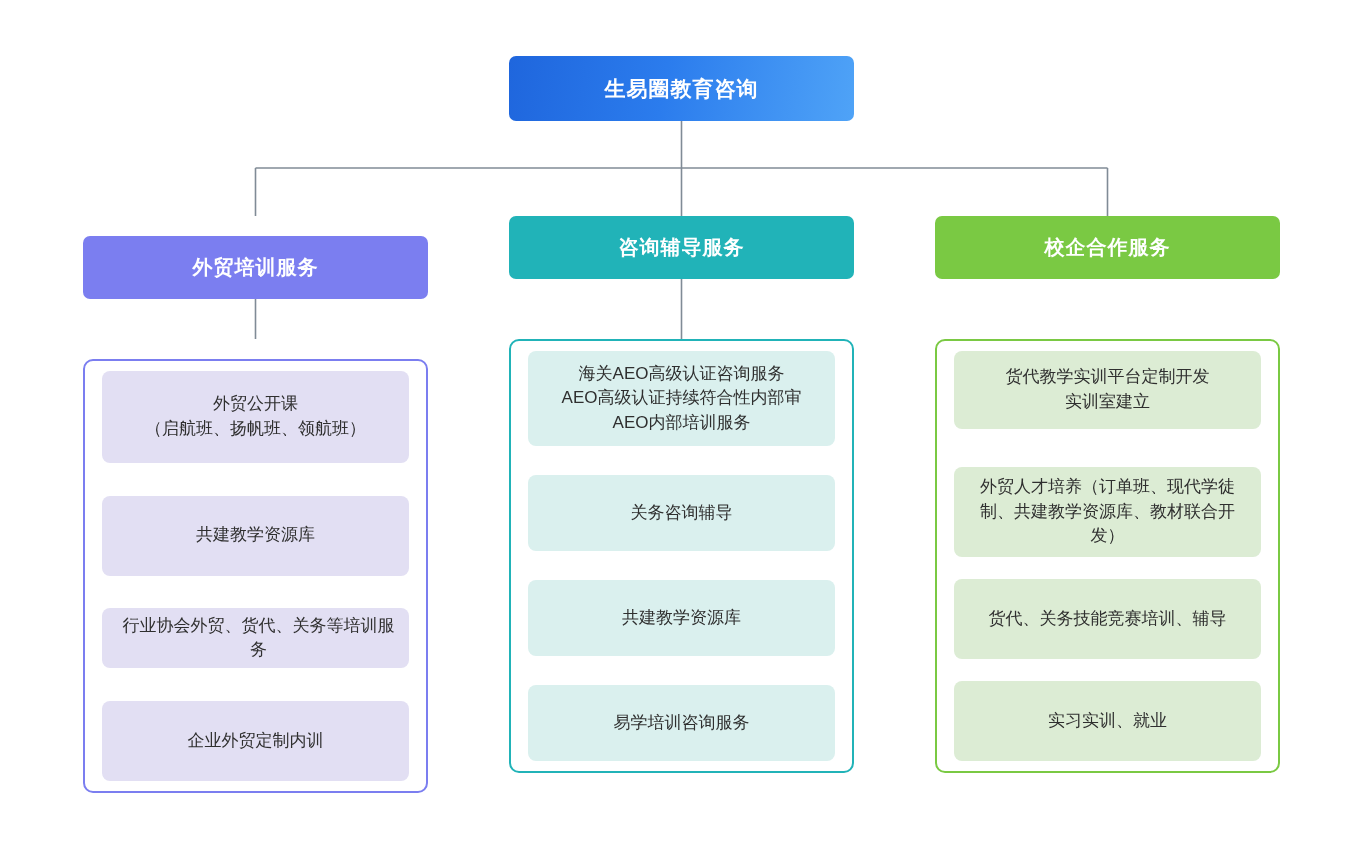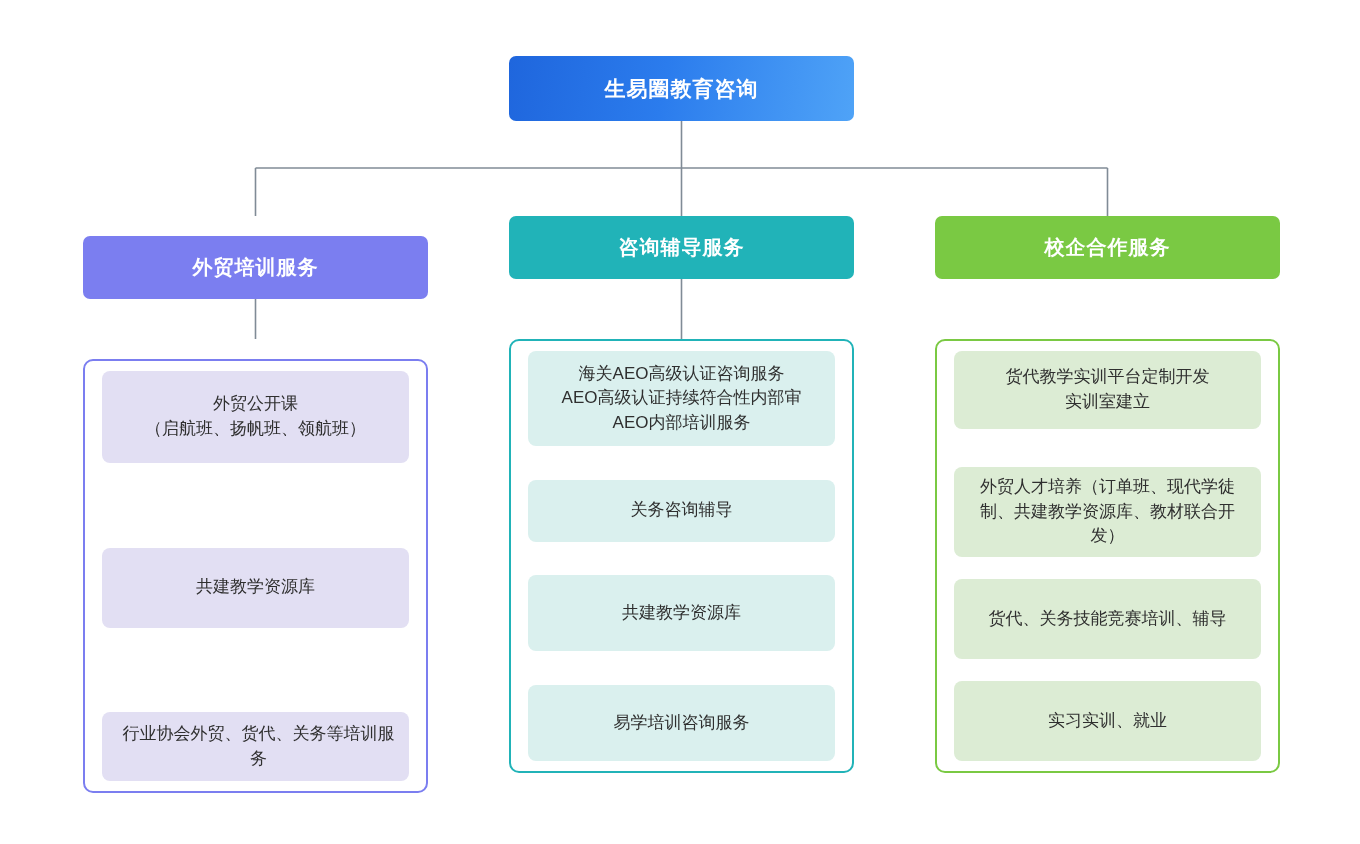--- a/index.html
+++ b/index.html
@@ -113,25 +113,25 @@
     line-height: 1.45;
     white-space: pre-line;
   }
   .col-1 .item { background: #e2dff3; }
   .col-2 .item { background: #daf0ee; }
   .col-3 .item { background: #dcecd4; }
 
   
   .col-1 .item:nth-child(1) { height: 92px; }
   .col-1 .item:nth-child(2) { height: 80px; }
-  .col-1 .item:nth-child(3) { height: 69px; padding-left: 16px; }
+  .col-1 .item:nth-child(3) { height: 60px; padding-left: 16px; }
   .col-1 .item:nth-child(4) { height: 80px; }
 
   .col-2 .item:nth-child(1) { height: 95px; }
-  .col-2 .item:nth-child(2) { height: 62px; }
+  .col-2 .item:nth-child(2) { height: 76px; }
   .col-2 .item:nth-child(3) { height: 76px; }
   .col-2 .item:nth-child(4) { height: 76px; }
 
   .col-3 .item:nth-child(1) { height: 78px; }
   .col-3 .item:nth-child(2) { height: 90px; margin-top: 16px; }
   .col-3 .item:nth-child(3) { height: 80px; }
   .col-3 .item:nth-child(4) { height: 80px; }
 </style>
 </head>
 <body>
@@ -158,20 +158,21 @@
 
   <div class="column col-1">
     <div class="col-header">
       <span class="header-title">外贸培训服务</span>
     </div>
     <div class="items-box">
       <div class="item">外贸公开课
 （启航班、扬帆班、领航班）</div>
       <div class="item">共建教学资源库</div>
       <div class="item">行业协会外贸、货代、关务等培训服务</div>
+      <div class="item">企业外贸定制内训</div>
     </div>
   </div>
 
   <div class="column col-2">
     <div class="col-header">
       <span class="header-title">咨询辅导服务</span>
     </div>
     <div class="items-box">
       <div class="item">海关AEO高级认证咨询服务
 AEO高级认证持续符合性内部审

